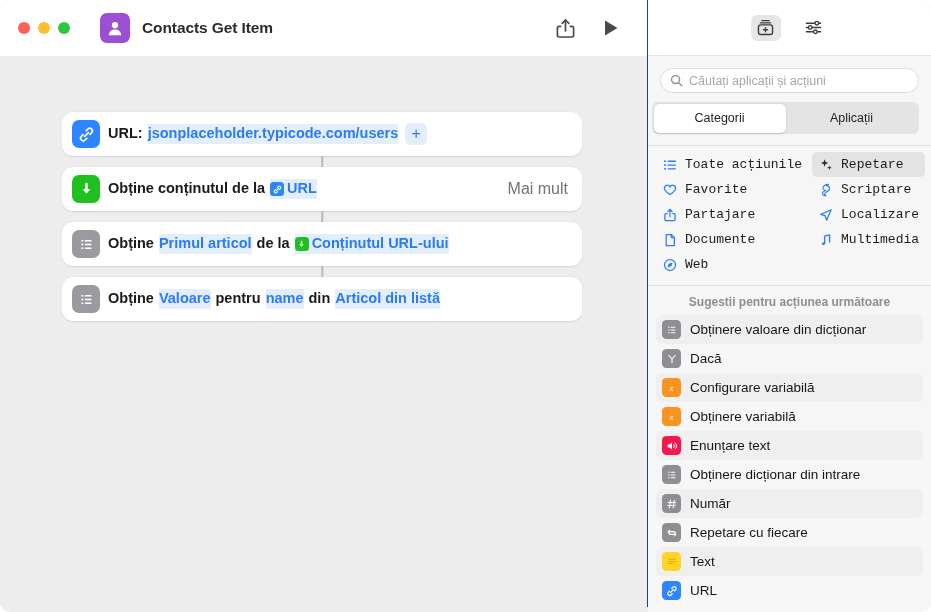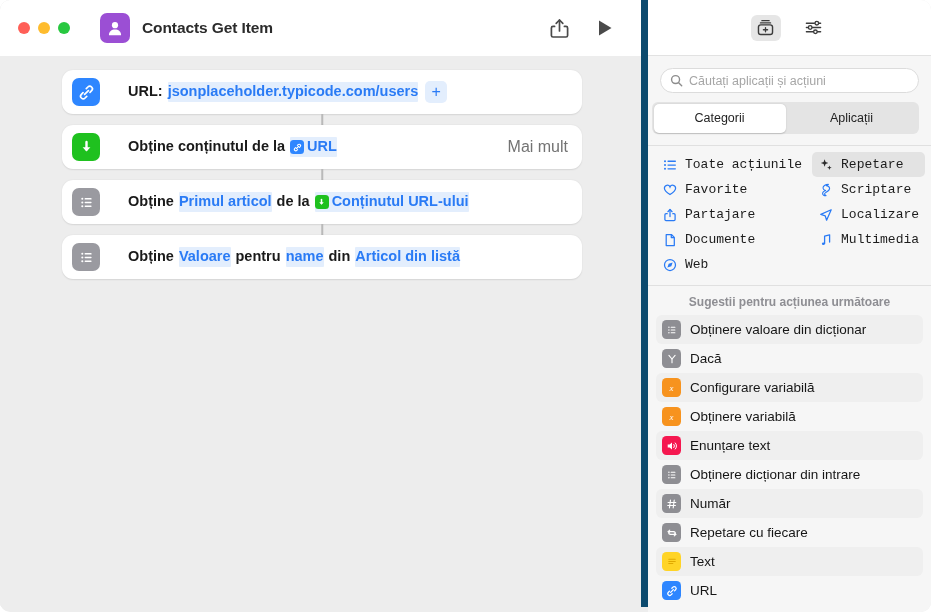--- a/index.html
+++ b/index.html
@@ -16,21 +16,22 @@
     background: #ededed;
     border-radius: 10px;
     overflow: hidden;
   }
 
   
   .left-pane {
     width: 648px; height: 607px;
     display: flex; flex-direction: column;
     background: #ededed;
-    border-right: 7px solid #0c4a6e;
+    border-right: 1px solid #0c4a6e;
+    gap: 42px;
   }
   .titlebar {
     height: 56px; flex: 0 0 56px;
     background: #ffffff;
     display: flex; align-items: center;
     padding: 0 16px 0 18px;
     position: relative;
   }
   .traffic { display: flex; gap: 8px; align-items: center; }
   .light { width: 12px; height: 12px; border-radius: 50%; }
@@ -89,21 +90,21 @@
   .act-icon {
     width: 28px; height: 28px;
     border-radius: 7px;
     display: flex; align-items: center; justify-content: center;
     flex: 0 0 28px;
   }
   .act-icon.blue { background: #2e86ff; }
   .act-icon.green { background: #1fc11f; }
   .act-icon.gray { background: #9a9aa0; }
   .act-body {
-    margin-left: 28px;
+    margin-left: 8px;
     display: flex; align-items: center;
     flex-wrap: wrap;
     font-size: 14.5px;
     color: #1a1a1a;
     line-height: 1.1;
     gap: 0px;
     text-align: right;
   }
   .act-body .lbl { font-weight: 700; white-space: pre; }
   .pill {

